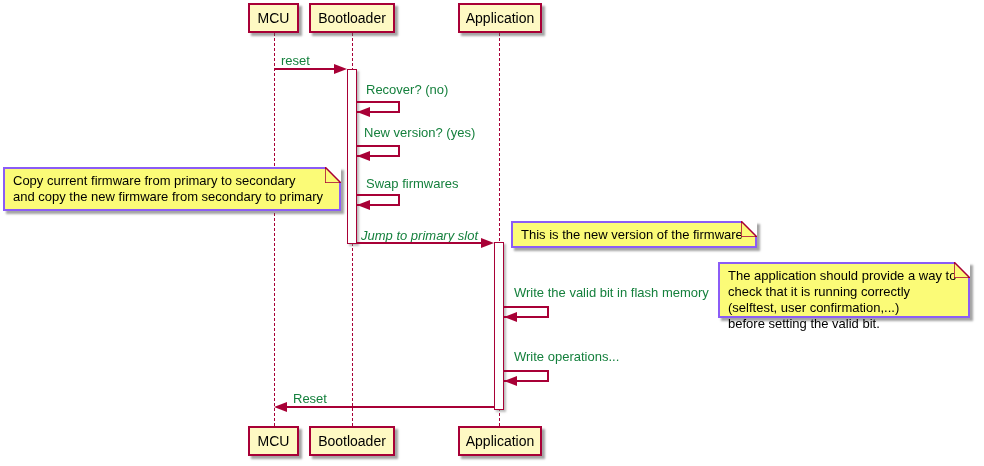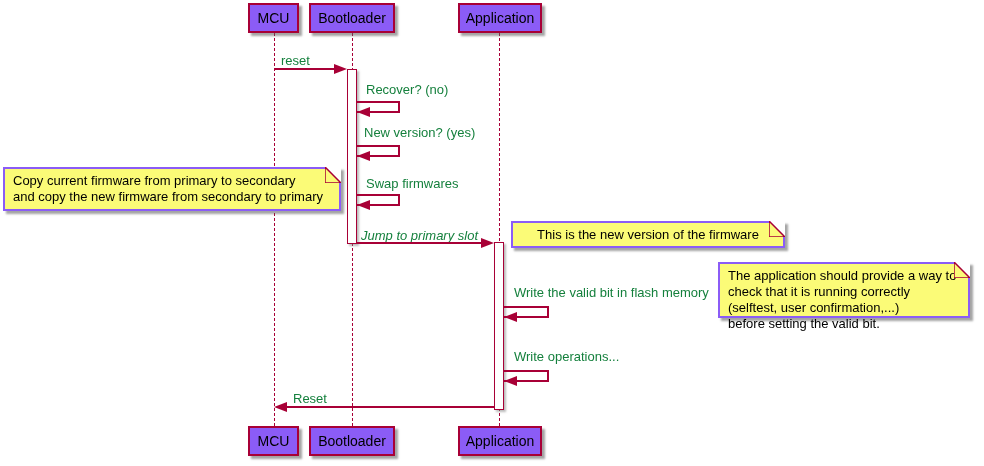--- a/index.html
+++ b/index.html
@@ -3,21 +3,21 @@
 <meta charset="utf-8">
 <style>
   html,body{margin:0;padding:0;background:#ffffff;}
   #canvas{
     position:relative;width:984px;height:466px;background:#ffffff;
     font-family:"Liberation Sans","DejaVu Sans",sans-serif;color:#000;overflow:hidden;
   }
   .lifeline{position:absolute;width:0;border-left:1px dashed #A80036;}
   .participant{
     position:absolute;box-sizing:border-box;height:30px;
-    background:#8b5cf6;border:2px solid #A80036;
+    background:#fef9c3;border:2px solid #A80036;
     box-shadow:3px 3px 2px rgba(90,90,90,0.55);
     display:flex;align-items:center;justify-content:center;
     font-size:14px;color:#000;
   }
   .activation{
     position:absolute;width:10px;box-sizing:border-box;background:#ffffff;
     border:1px solid #A80036;box-shadow:2px 2px 2px rgba(120,120,120,0.5);
   }
   .msg-label{position:absolute;font-size:13px;line-height:13px;white-space:nowrap;color:#15803d;}
   .h-line{position:absolute;height:0;border-top:2px solid #A80036;}
@@ -42,21 +42,21 @@
 
   <div class="note" style="left:3px;top:167px;width:338px;height:44px;">
     <div class="note-text">Copy current firmware from primary to secondary
 and copy the new firmware from secondary to primary</div>
     <svg class="fold" width="16" height="16" viewBox="0 0 16 16">
       <path d="M0,0 L16,0 L16,16 Z" fill="#ffffff"></path>
       <path d="M0,0 L0,16 L16,16 Z" fill="#FBFB77" stroke="#A80036" stroke-width="1.5"></path>
     </svg>
   </div>
 
-  <div class="note" style="left:511px;top:221px;width:274px;height:27px;text-align:center;">
+  <div class="note" style="left:511px;top:221px;width:246px;height:27px;">
     <div class="note-text">This is the new version of the firmware</div>
     <svg class="fold" width="16" height="16" viewBox="0 0 16 16">
       <path d="M0,0 L16,0 L16,16 Z" fill="#ffffff"></path>
       <path d="M0,0 L0,16 L16,16 Z" fill="#FBFB77" stroke="#A80036" stroke-width="1.5"></path>
     </svg>
   </div>
 
   <div class="note" style="left:718px;top:262px;width:252px;height:56px;">
     <div class="note-text">The application should provide a way to
 check that it is running correctly

